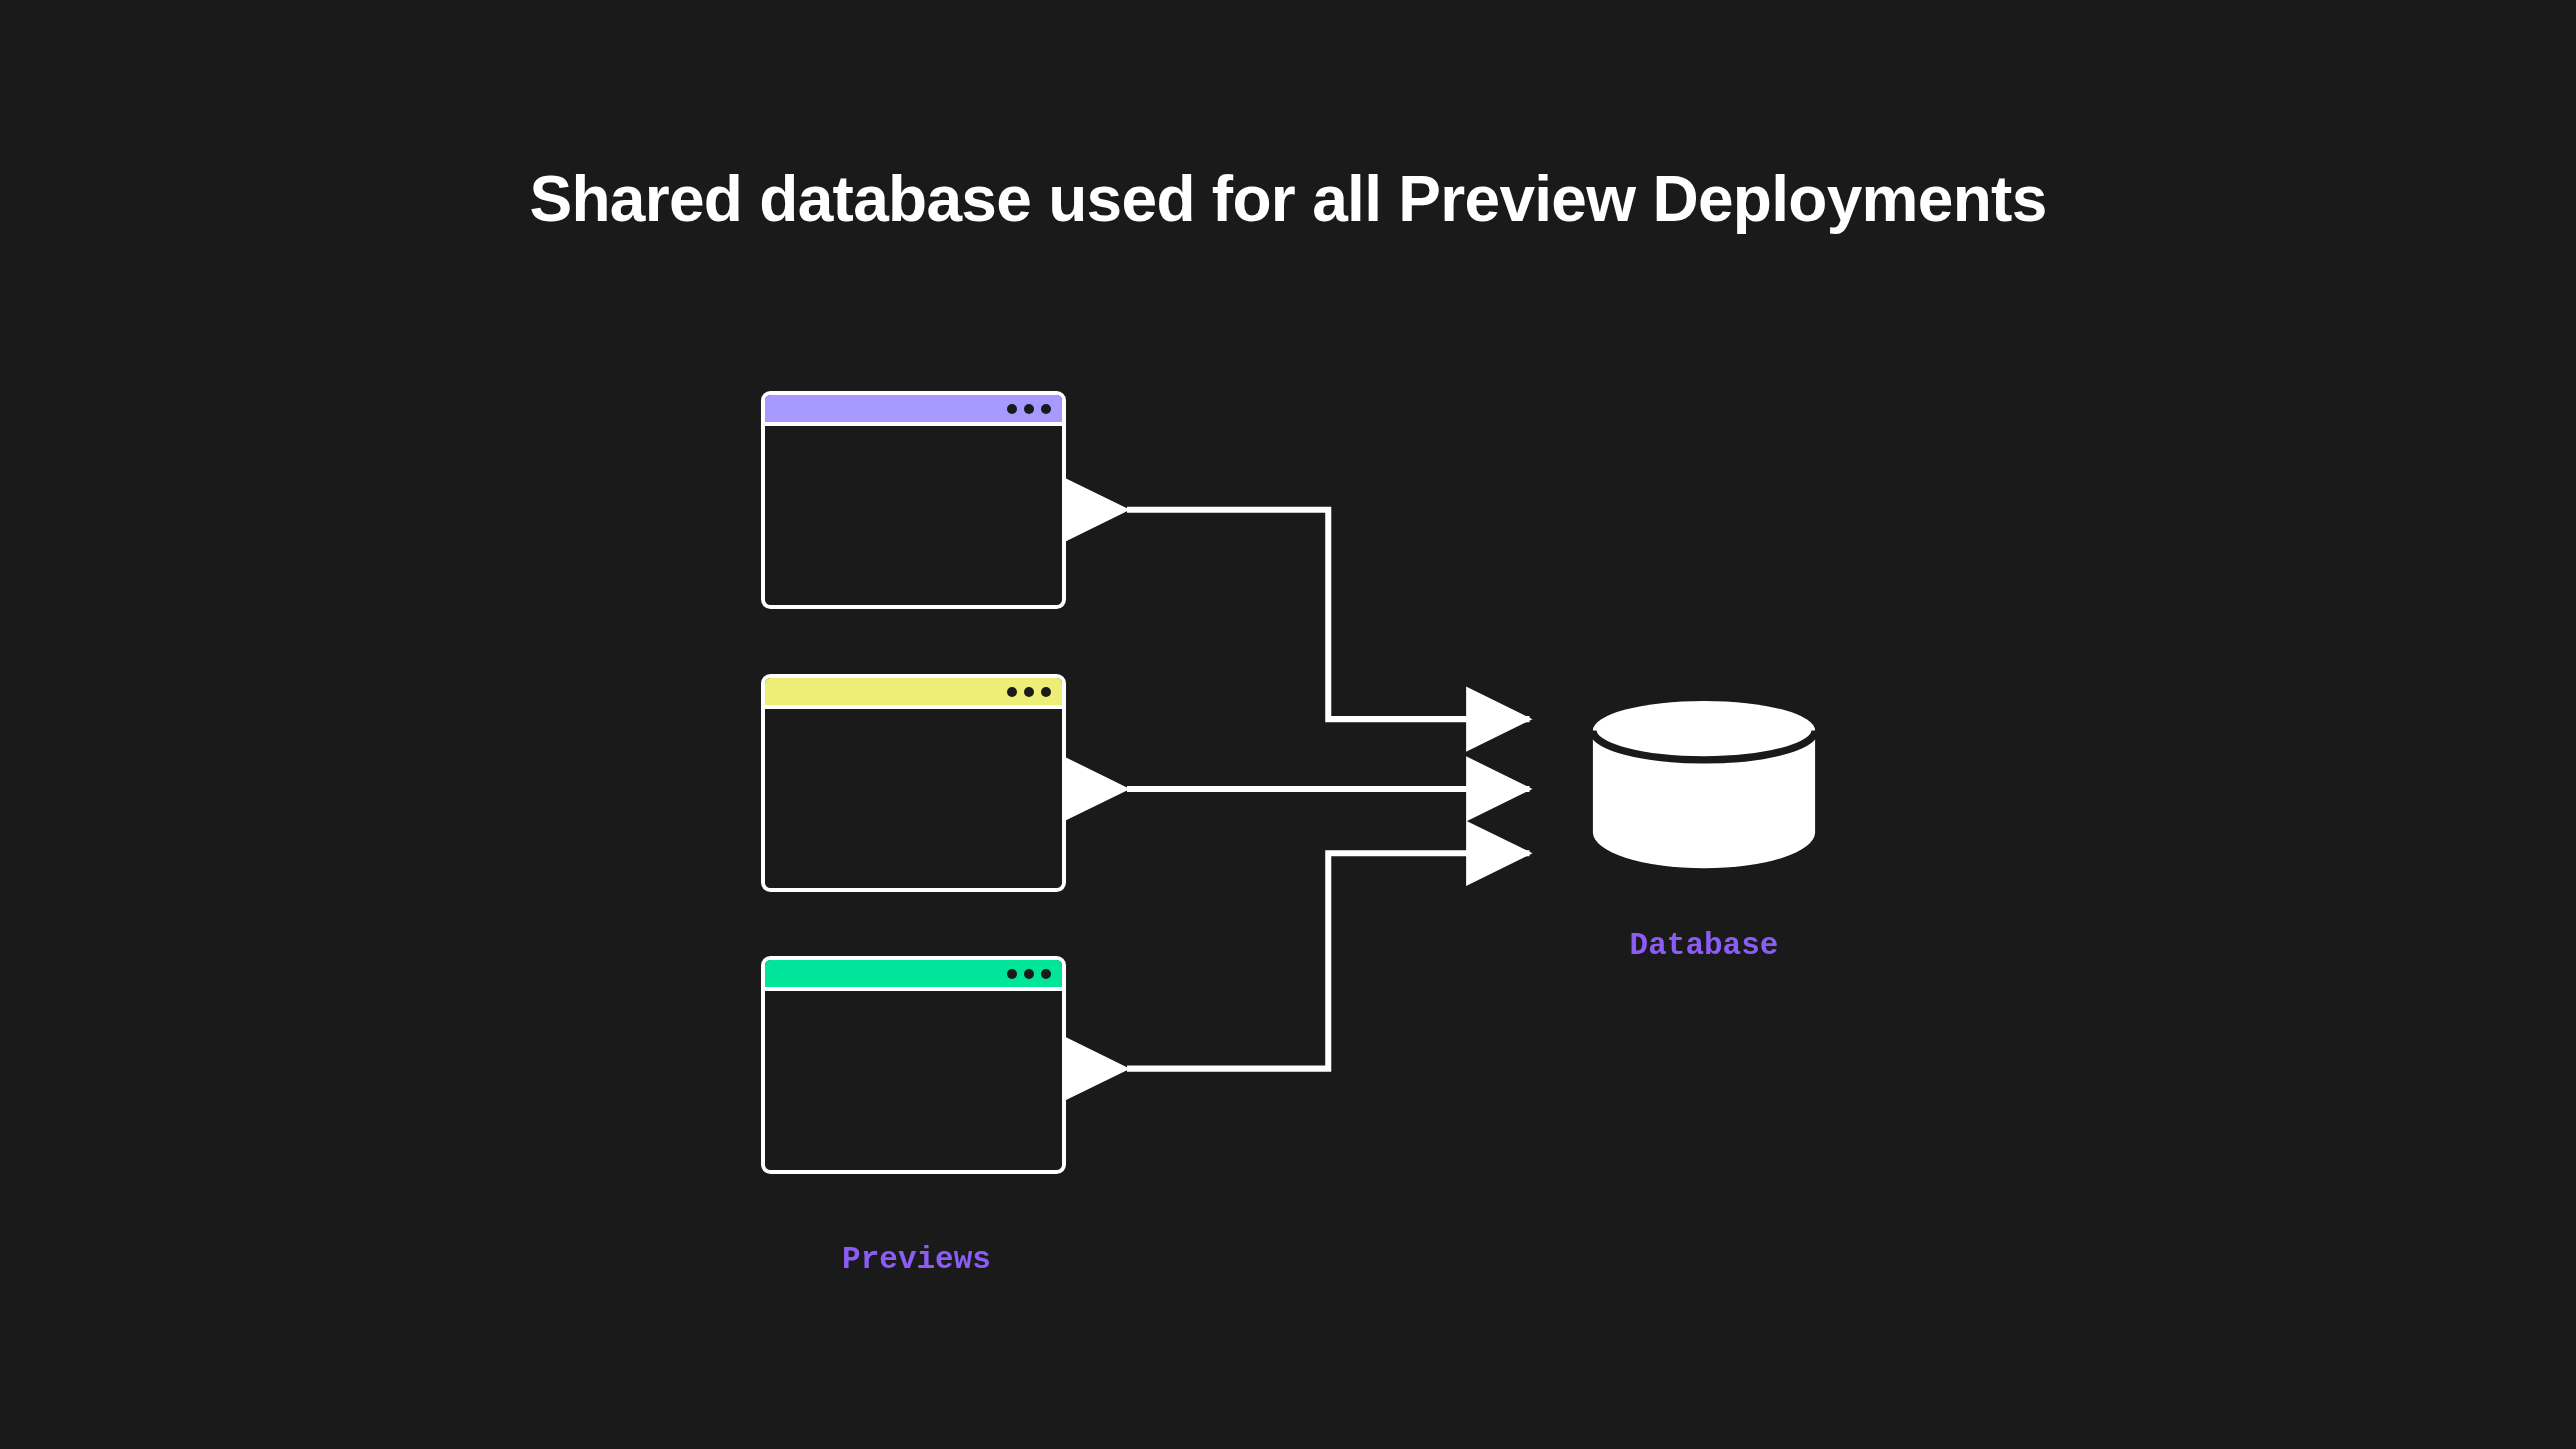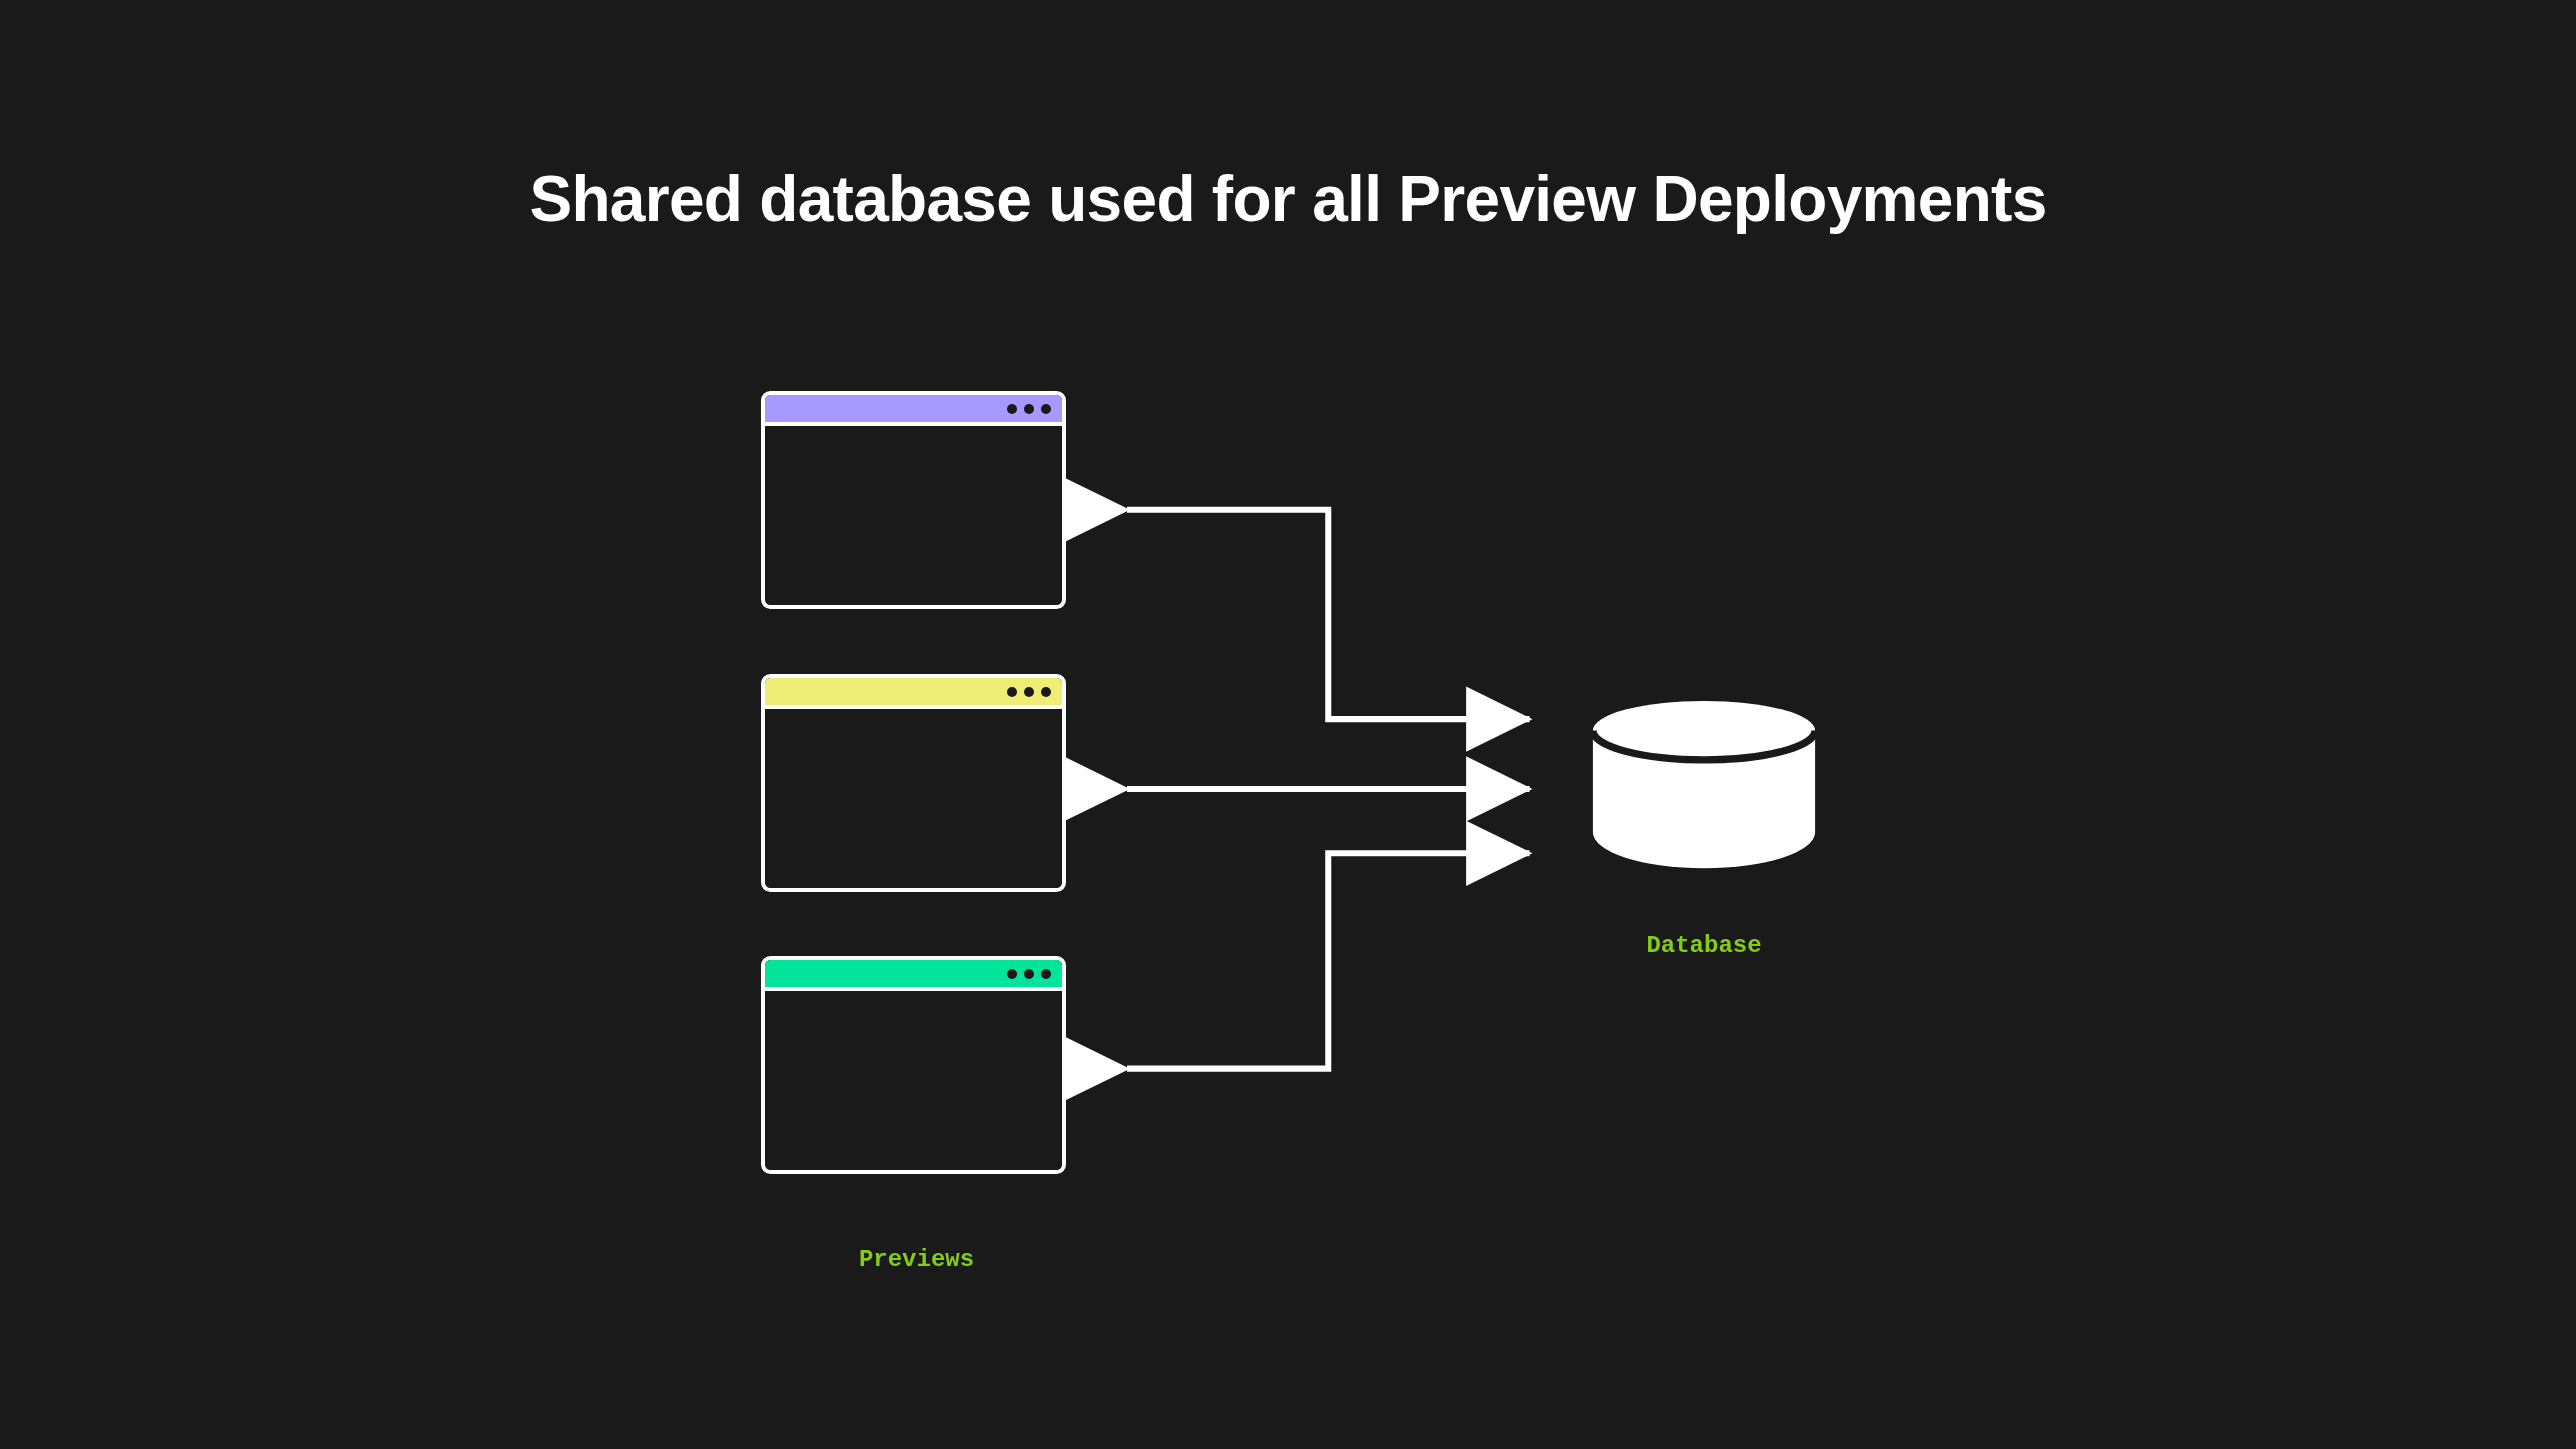--- a/index.html
+++ b/index.html
@@ -98,24 +98,24 @@
     left: 1590px;
     top: 701px;
     width: 228px;
     height: 174px;
   }
   #database-node svg { display: block; }
 
   
   .node-label {
     position: absolute;
-    color: #84cc16;
+    color: #8b5cf6;
     font-family: "Liberation Mono", monospace;
     font-weight: bold;
-    font-size: 24px;
+    font-size: 31px;
     line-height: 38px;
     white-space: nowrap;
   }
   #label-previews {
     left: 764px;
     top: 1241px;
     width: 305px;
     text-align: center;
   }
   #label-database {

